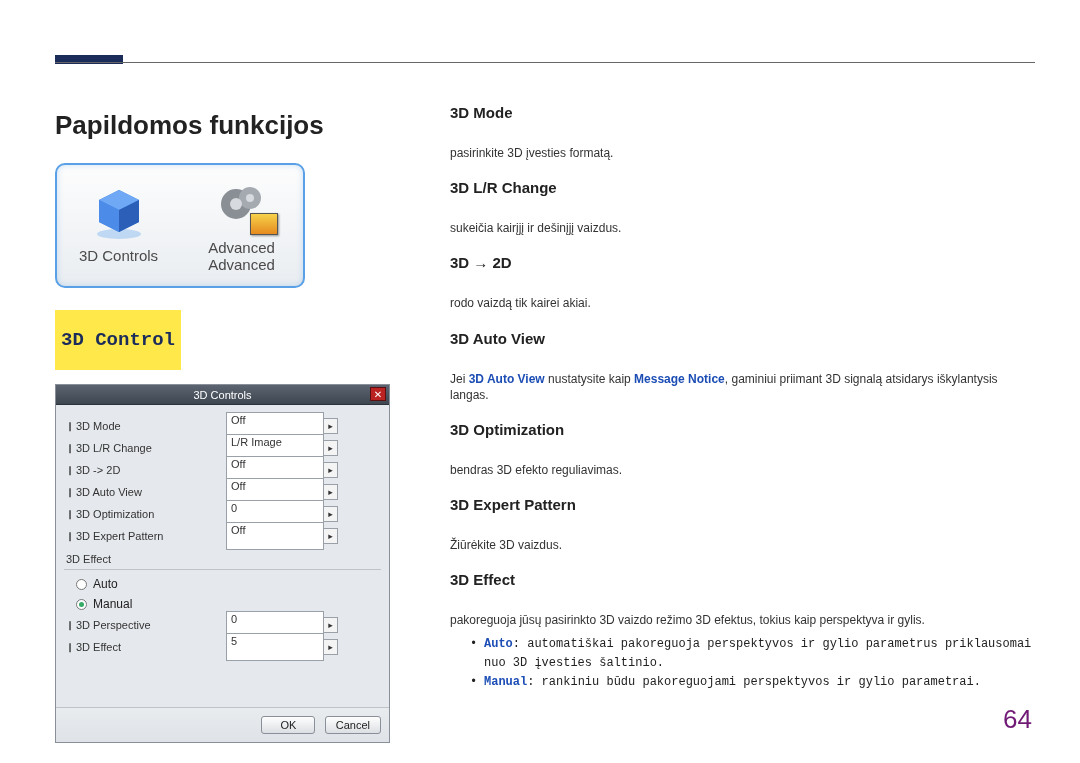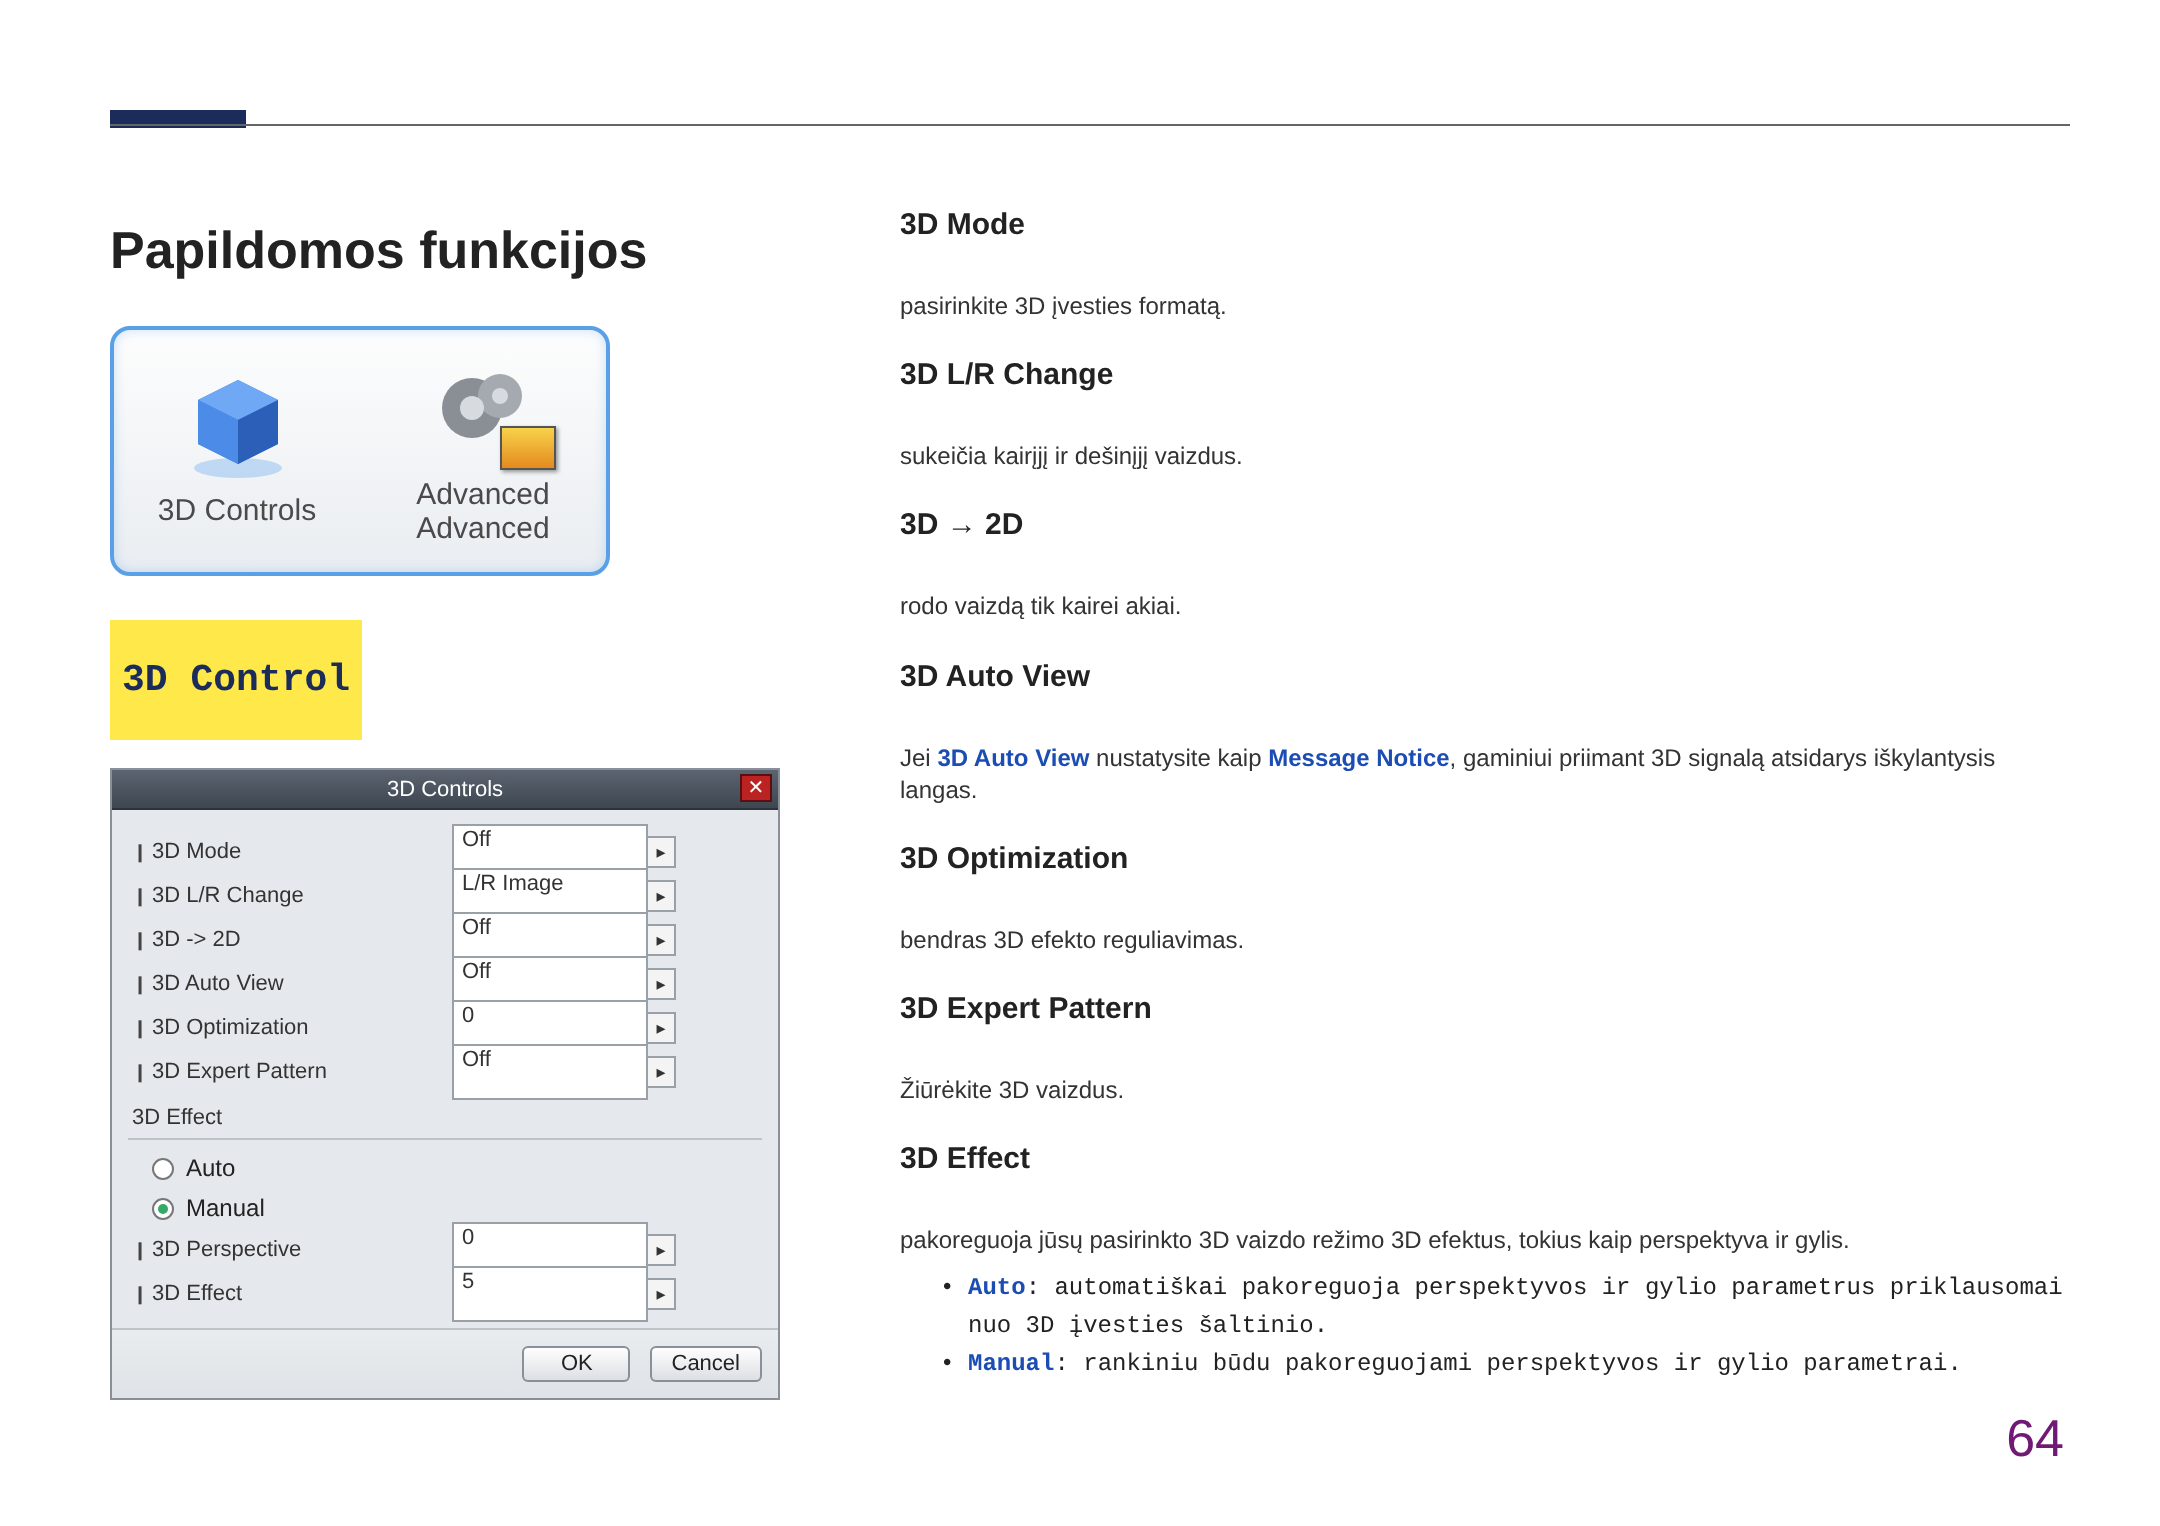--- a/index.html
+++ b/index.html
@@ -146,20 +146,21 @@
     border:1px solid #777; background:#fff; position:relative;
   }
   .radio.checked::after {
     content:""; position:absolute; left:2px; top:2px;
     width:5px; height:5px; border-radius:50%; background:#3a6;
   }
   .dlg-buttons {
     border-top:1px solid #bfc3c9;
     padding:8px; text-align:right;
     background: linear-gradient(#e9ecef,#dfe2e6);
+    margin-top: 43px;
   }
   .dlg-btn {
     display:inline-block;
     min-width:54px;
     padding:2px 10px;
     font-size:11px;
     background: linear-gradient(#fefefe,#dcdfe3);
     border:1px solid #8a9099;
     border-radius:3px;
     margin-left:6px;

